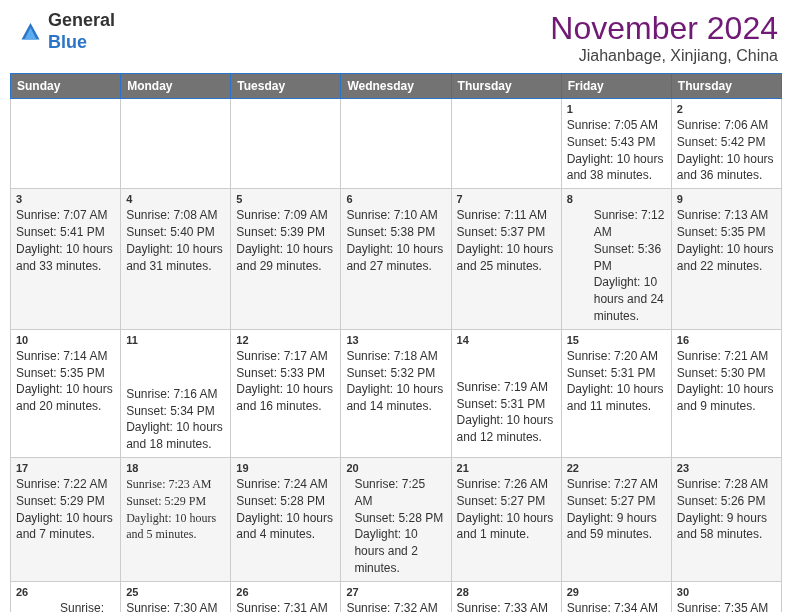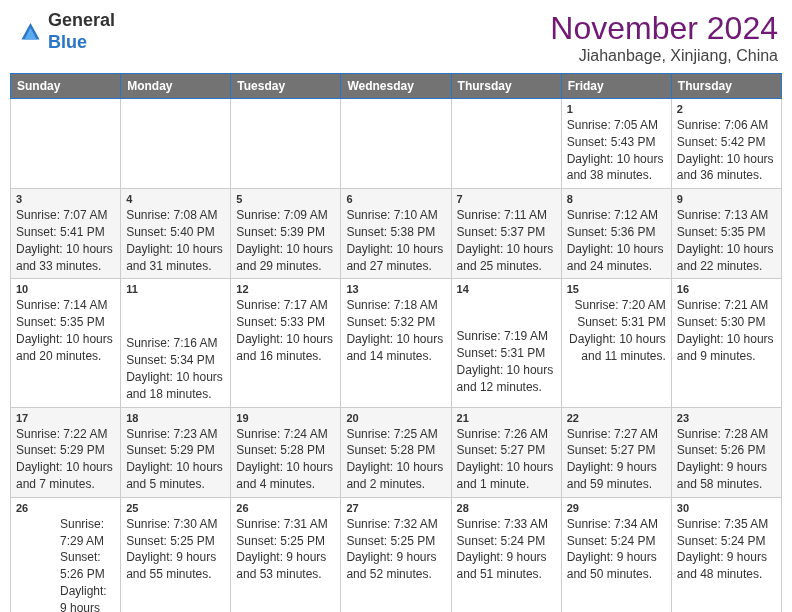--- a/index.html
+++ b/index.html
@@ -168,21 +168,21 @@
 Daylight: 10 hours and 27 minutes.</div>
         </td>
         <td>
           <div class="day-num">7</div>
           <div class="day-info" style="white-space: pre-line;">Sunrise: 7:11 AM
 Sunset: 5:37 PM
 Daylight: 10 hours and 25 minutes.</div>
         </td>
         <td>
           <div class="day-num">8</div>
-          <div class="day-info" style="white-space: pre-line;">Sunrise: 7:12 AM
+          <div class="day-info" style="white-space: pre-line; margin-left: 27px;">Sunrise: 7:12 AM
 Sunset: 5:36 PM
 Daylight: 10 hours and 24 minutes.</div>
         </td>
         <td>
           <div class="day-num">9</div>
           <div class="day-info" style="white-space: pre-line;">Sunrise: 7:13 AM
 Sunset: 5:35 PM
 Daylight: 10 hours and 22 minutes.</div>
         </td>
       </tr>
@@ -212,53 +212,53 @@
 Daylight: 10 hours and 14 minutes.</div>
         </td>
         <td>
           <div class="day-num">14</div>
           <div class="day-info" style="white-space: pre-line; margin-top: 33px;">Sunrise: 7:19 AM
 Sunset: 5:31 PM
 Daylight: 10 hours and 12 minutes.</div>
         </td>
         <td>
           <div class="day-num">15</div>
-          <div class="day-info" style="white-space: pre-line; text-align: right;">Sunrise: 7:20 AM
+          <div class="day-info" style="white-space: pre-line;">Sunrise: 7:20 AM
 Sunset: 5:31 PM
 Daylight: 10 hours and 11 minutes.</div>
         </td>
         <td>
           <div class="day-num">16</div>
           <div class="day-info" style="white-space: pre-line;">Sunrise: 7:21 AM
 Sunset: 5:30 PM
 Daylight: 10 hours and 9 minutes.</div>
         </td>
       </tr>
       <tr class="row-even">
         <td>
           <div class="day-num">17</div>
           <div class="day-info" style="white-space: pre-line;">Sunrise: 7:22 AM
 Sunset: 5:29 PM
 Daylight: 10 hours and 7 minutes.</div>
         </td>
         <td>
           <div class="day-num">18</div>
-          <div class="day-info" style="white-space: pre-line;">Sunrise: 7:23 AM
+          <div class="day-info" style="white-space: pre-line; font-family: Liberation Serif, serif;">Sunrise: 7:23 AM
 Sunset: 5:29 PM
 Daylight: 10 hours and 5 minutes.</div>
         </td>
         <td>
           <div class="day-num">19</div>
           <div class="day-info" style="white-space: pre-line;">Sunrise: 7:24 AM
 Sunset: 5:28 PM
 Daylight: 10 hours and 4 minutes.</div>
         </td>
         <td>
           <div class="day-num">20</div>
-          <div class="day-info" style="white-space: pre-line;">Sunrise: 7:25 AM
+          <div class="day-info" style="white-space: pre-line; margin-left: 8px;">Sunrise: 7:25 AM
 Sunset: 5:28 PM
 Daylight: 10 hours and 2 minutes.</div>
         </td>
         <td>
           <div class="day-num">21</div>
           <div class="day-info" style="white-space: pre-line;">Sunrise: 7:26 AM
 Sunset: 5:27 PM
 Daylight: 10 hours and 1 minute.</div>
         </td>
         <td>

